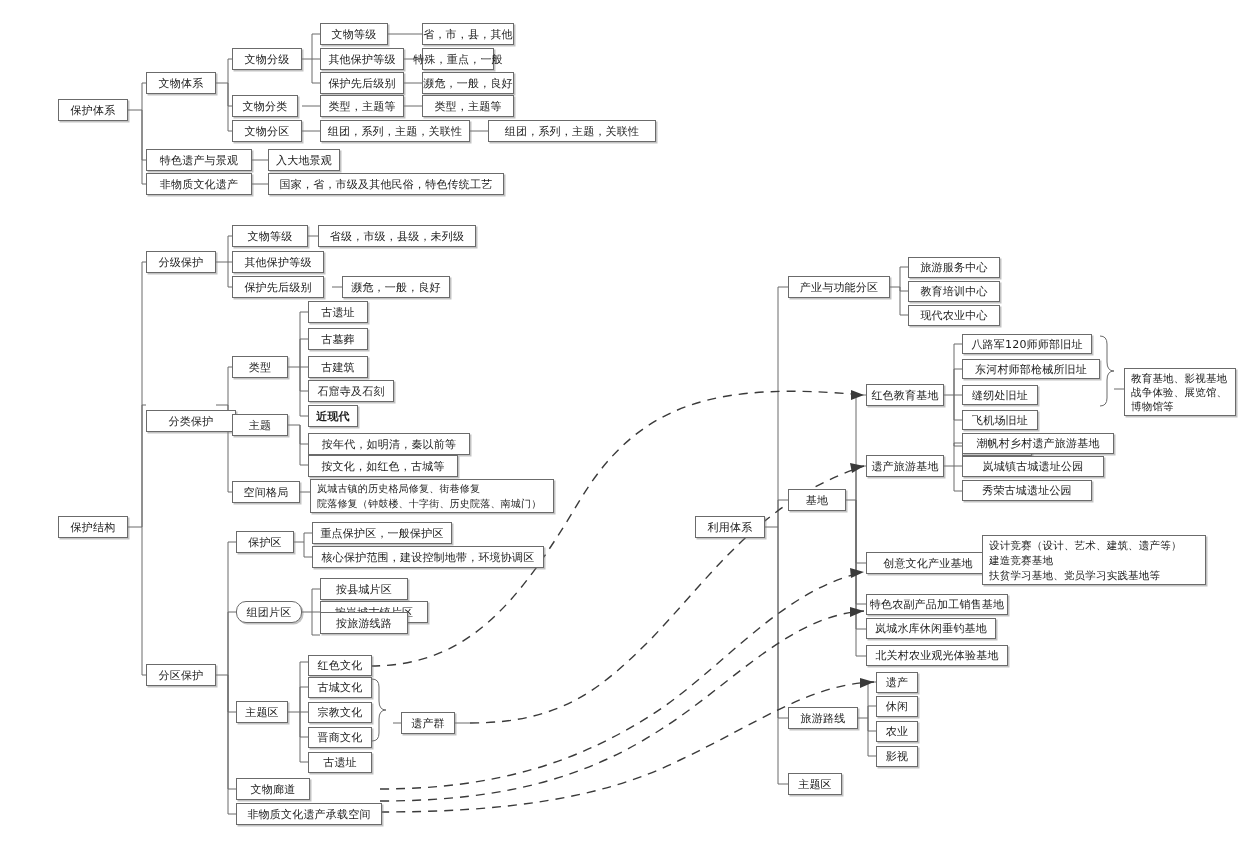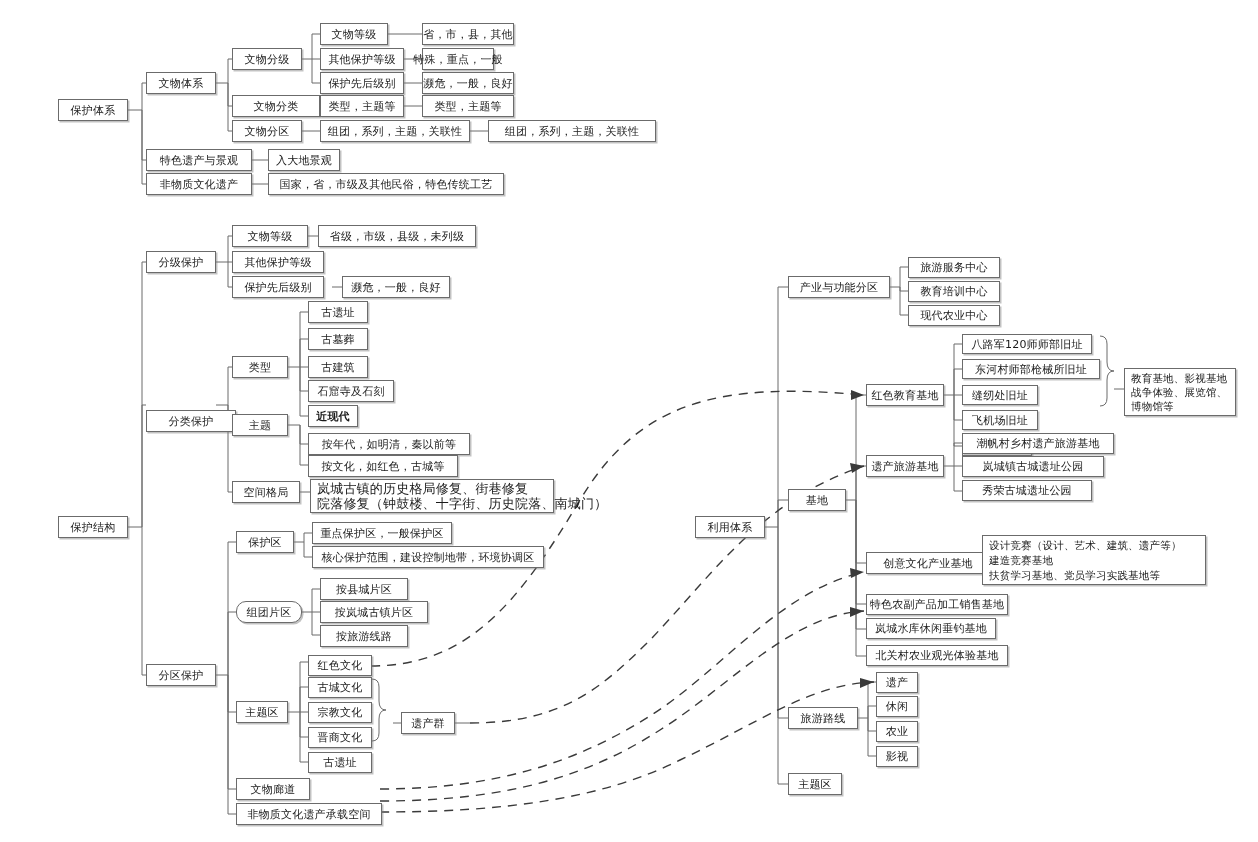--- a/index.html
+++ b/index.html
@@ -180,21 +180,21 @@
     <path class="dashed" d="M874,682 l-14,-4 l0,10 z" style="stroke:none;fill:#3a3a3a;stroke-dasharray:none"></path>
   </svg>
 
   <div class="node" style="left:58px;top:99px;width:70px;height:22px;">保护体系</div>
 
   <div class="node" style="left:146px;top:72px;width:70px;height:22px;">文物体系</div>
   <div class="node" style="left:146px;top:149px;width:106px;height:22px;">特色遗产与景观</div>
   <div class="node" style="left:146px;top:173px;width:106px;height:22px;">非物质文化遗产</div>
 
   <div class="node" style="left:232px;top:48px;width:70px;height:22px;">文物分级</div>
-  <div class="node" style="left:232px;top:95px;width:88px;height:22px;text-align:center;">文物分类</div>
+  <div class="node" style="left:232px;top:95px;width:66px;height:22px;text-align:center;">文物分类</div>
   <div class="node" style="left:232px;top:120px;width:70px;height:22px;">文物分区</div>
 
   <div class="node" style="left:320px;top:23px;width:68px;height:22px;">文物等级</div>
   <div class="node" style="left:320px;top:48px;width:84px;height:22px;">其他保护等级</div>
   <div class="node" style="left:320px;top:72px;width:84px;height:22px;">保护先后级别</div>
 
   <div class="node" style="left:422px;top:23px;width:92px;height:22px;">省，市，县，其他</div>
   <div class="node" style="left:422px;top:48px;width:72px;height:22px;">特殊，重点，一般</div>
   <div class="node" style="left:422px;top:72px;width:92px;height:22px;">濒危，一般，良好</div>
 
@@ -226,35 +226,35 @@
 
   <div class="node" style="left:308px;top:301px;width:60px;height:22px;">古遗址</div>
   <div class="node" style="left:308px;top:328px;width:60px;height:22px;">古墓葬</div>
   <div class="node" style="left:308px;top:356px;width:60px;height:22px;">古建筑</div>
   <div class="node" style="left:308px;top:380px;width:86px;height:22px;">石窟寺及石刻</div>
   <div class="node" style="left:308px;top:405px;width:50px;height:22px;font-weight:bold;">近现代</div>
 
   <div class="node" style="left:308px;top:433px;width:162px;height:22px;">按年代，如明清，秦以前等</div>
   <div class="node" style="left:308px;top:455px;width:150px;height:22px;">按文化，如红色，古城等</div>
 
-  <div class="node left" style="left:310px;top:479px;width:244px;height:34px;font-size:13px;line-height:15px;padding:0 6px;">岚城古镇的历史格局修复、街巷修复
+  <div class="node left" style="left:310px;top:479px;width:244px;height:34px;font-size:10px;line-height:15px;padding:0 6px;">岚城古镇的历史格局修复、街巷修复
 院落修复（钟鼓楼、十字街、历史院落、南城门）</div>
 
   <div class="node" style="left:236px;top:531px;width:58px;height:22px;">保护区</div>
   <div class="node" style="left:236px;top:601px;width:66px;height:22px;border-radius:10px;">组团片区</div>
   <div class="node" style="left:236px;top:701px;width:52px;height:22px;">主题区</div>
   <div class="node" style="left:236px;top:778px;width:74px;height:22px;">文物廊道</div>
   <div class="node" style="left:236px;top:803px;width:146px;height:22px;">非物质文化遗产承载空间</div>
 
   <div class="node" style="left:312px;top:522px;width:140px;height:22px;">重点保护区，一般保护区</div>
   <div class="node" style="left:312px;top:546px;width:232px;height:22px;">核心保护范围，建设控制地带，环境协调区</div>
 
   <div class="node" style="left:320px;top:578px;width:88px;height:22px;">按县城片区</div>
   <div class="node" style="left:320px;top:601px;width:108px;height:22px;">按岚城古镇片区</div>
-  <div class="node" style="left:320px;top:625px;width:88px;height:22px;">按旅游线路</div>
+  <div class="node" style="left:320px;top:612px;width:88px;height:22px;">按旅游线路</div>
 
   <div class="node" style="left:308px;top:655px;width:64px;height:21px;">红色文化</div>
   <div class="node" style="left:308px;top:677px;width:64px;height:21px;">古城文化</div>
   <div class="node" style="left:308px;top:702px;width:64px;height:21px;">宗教文化</div>
   <div class="node" style="left:308px;top:727px;width:64px;height:21px;">晋商文化</div>
   <div class="node" style="left:308px;top:752px;width:64px;height:21px;">古遗址</div>
 
   <div class="node" style="left:401px;top:712px;width:54px;height:22px;">遗产群</div>
 
   <div class="node" style="left:695px;top:516px;width:70px;height:22px;">利用体系</div>

